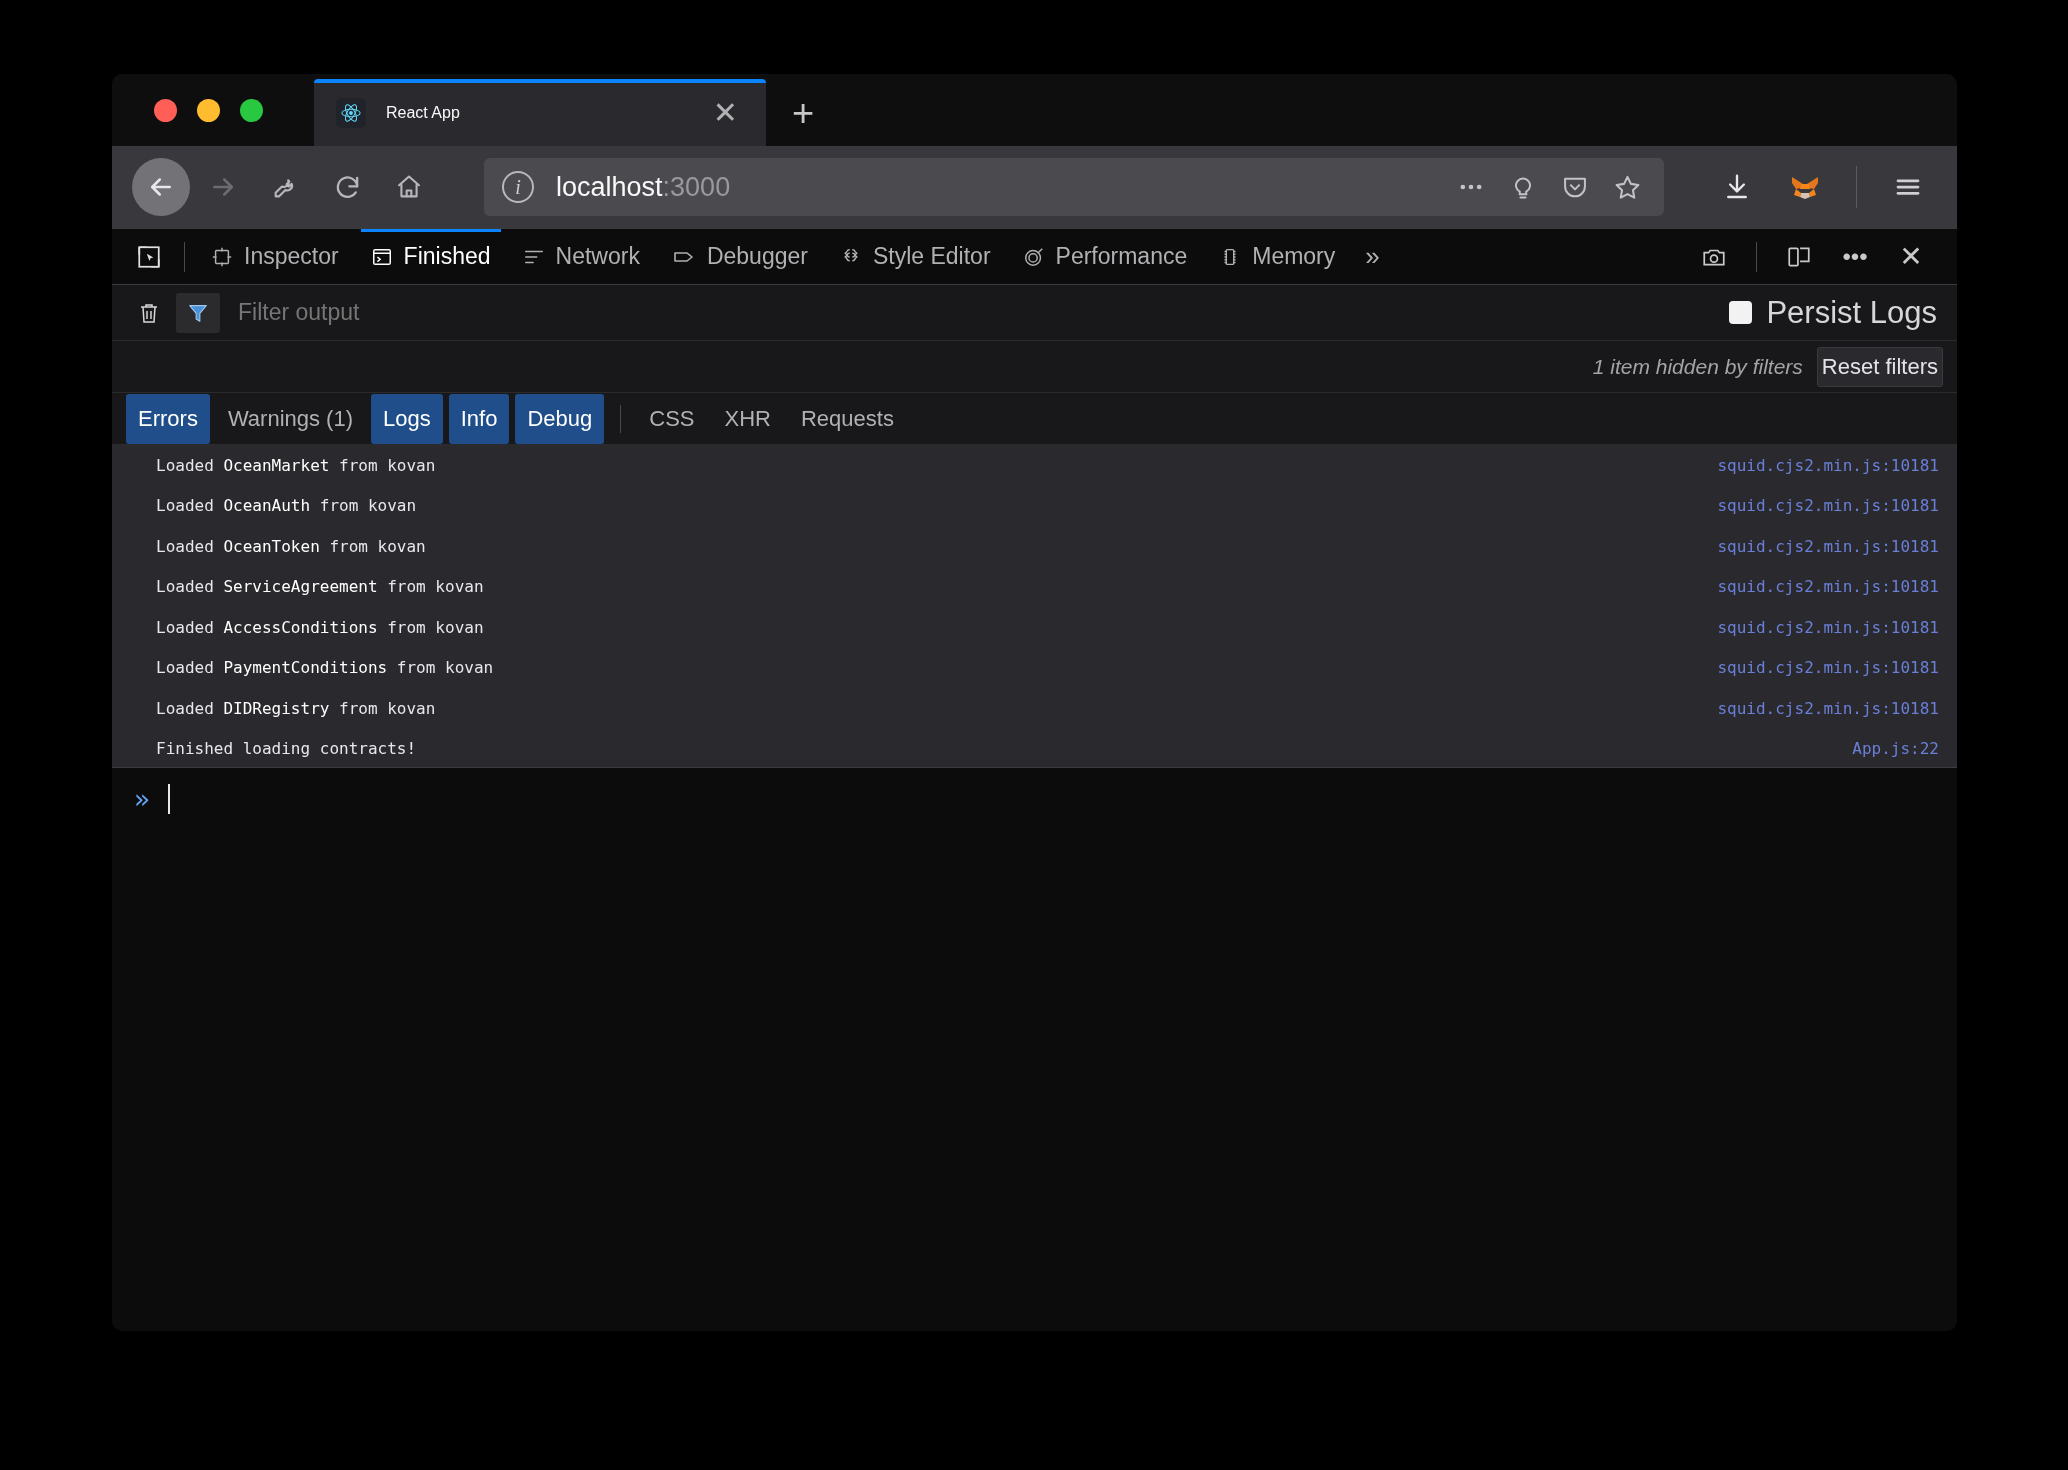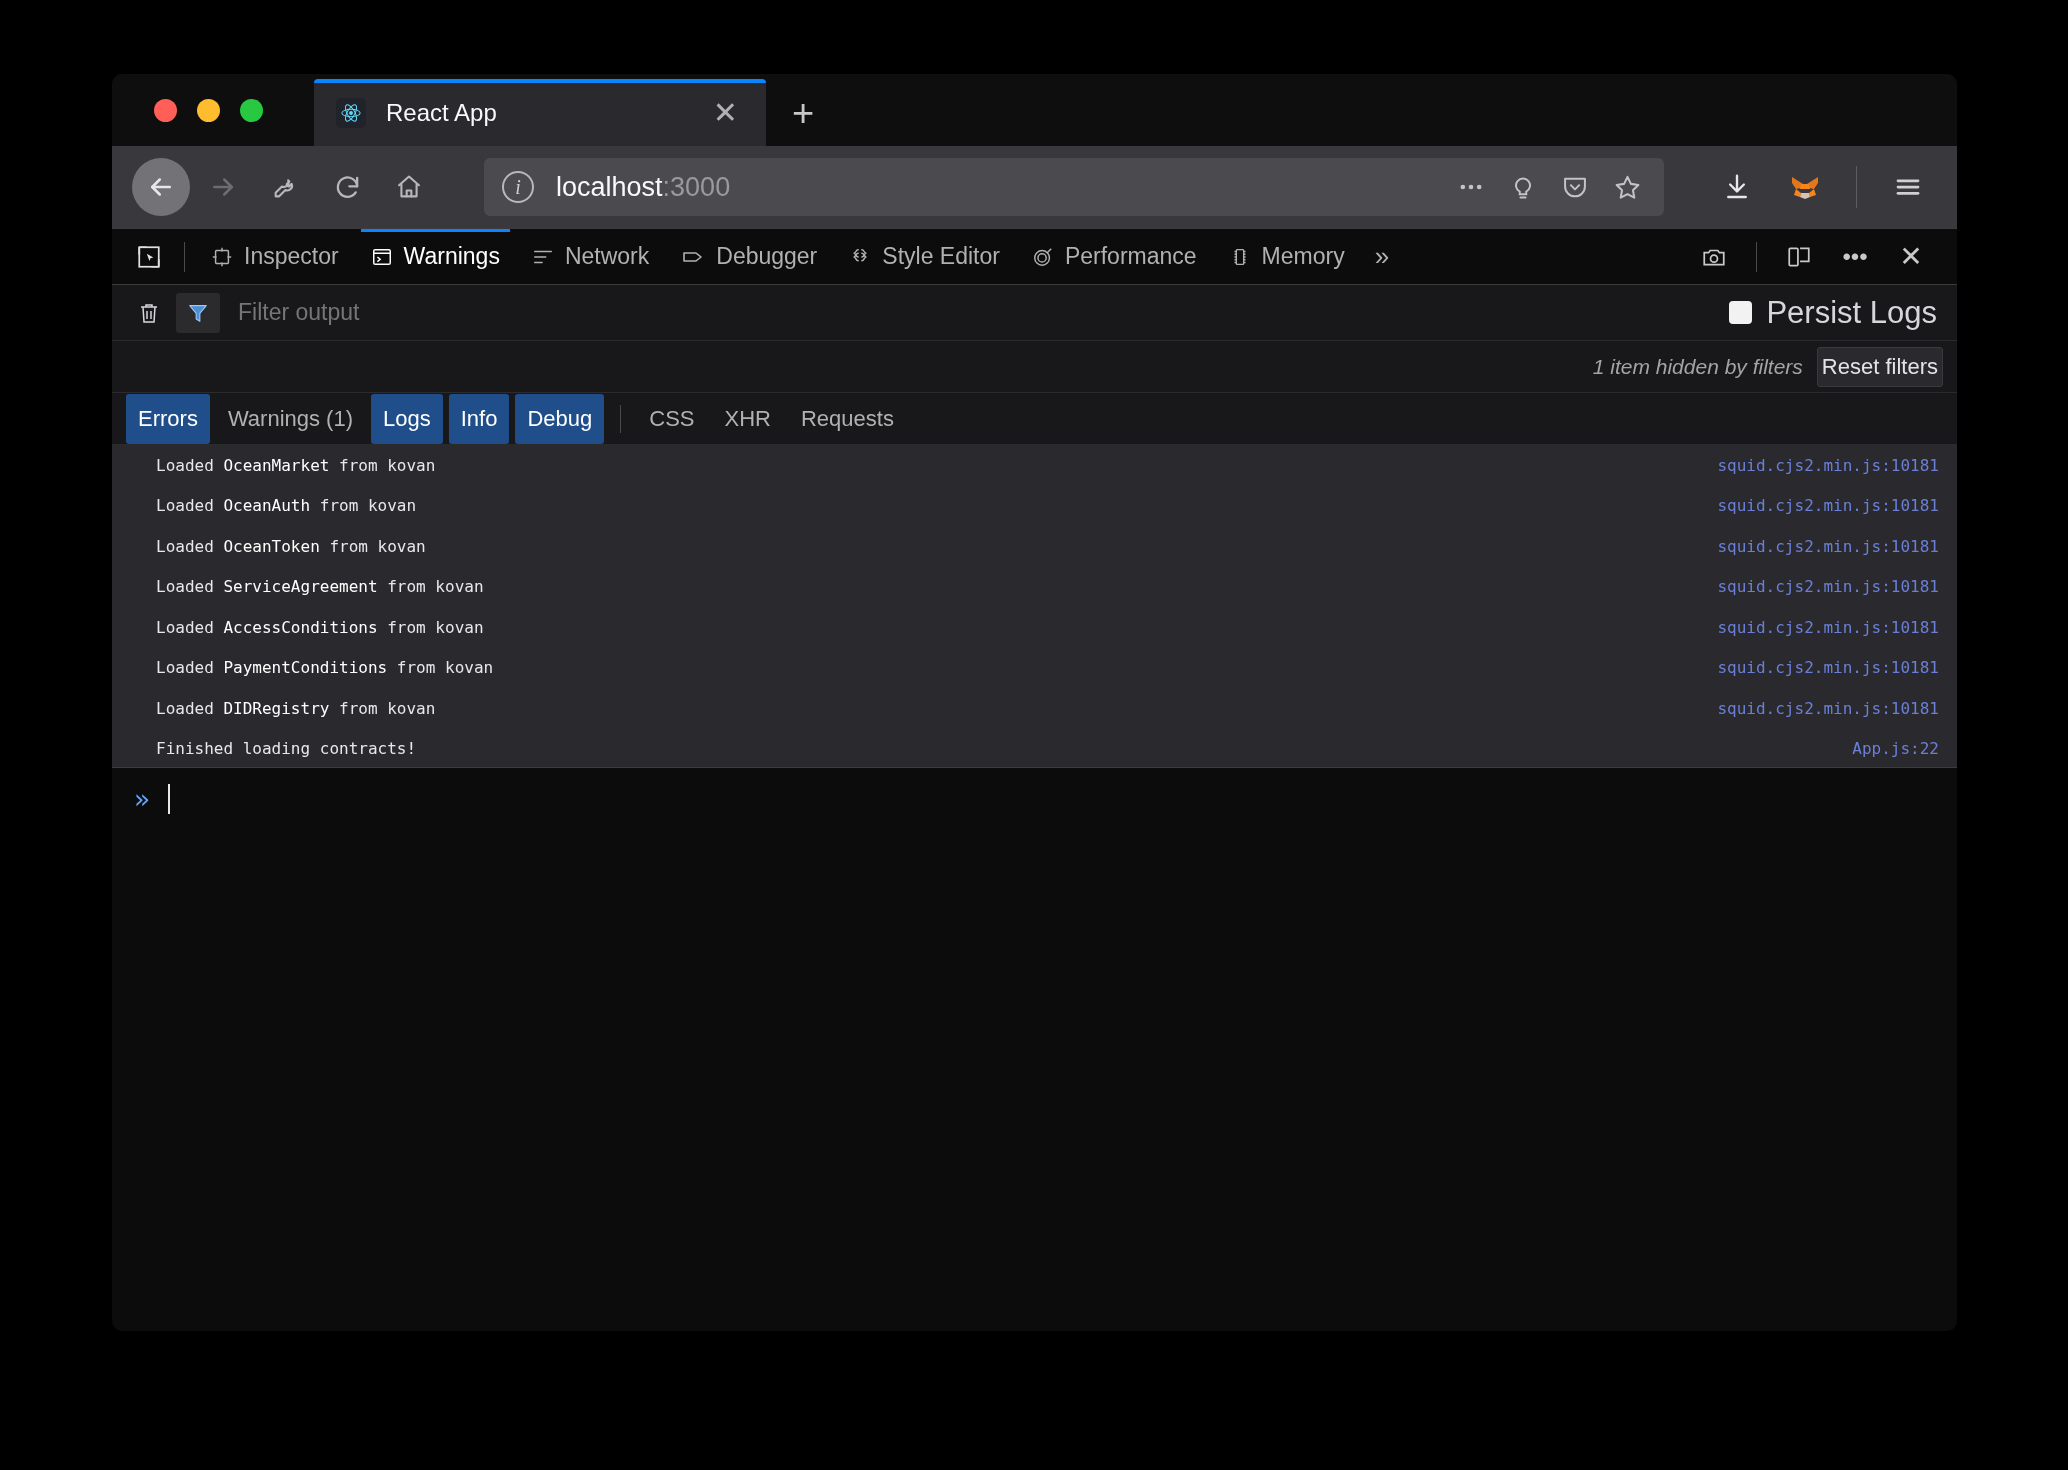--- a/index.html
+++ b/index.html
@@ -58,21 +58,21 @@
   }
   .tab-favicon {
     width: 30px; height: 30px;
     background: #20232a;
     border-radius: 5px;
     display: flex; align-items: center; justify-content: center;
     flex: 0 0 auto;
   }
   .tab-title {
     color: #f9f9fa;
-    font-size: 24px;
+    font-size: 16px;
     margin-left: 20px;
     white-space: nowrap;
     flex: 1;
   }
   .tab-close {
     color: #b1b1b3; font-size: 30px; line-height: 1;
     padding: 0 6px;
   }
   .newtab {
     position: absolute;
@@ -416,21 +416,21 @@
           </svg>
         <span>Inspector</span>
       </span>
 
       <span class="dt-tab active">
         <svg width="22" height="22" viewBox="0 0 24 24" fill="none" stroke="currentColor" stroke-width="1.6">
             <rect x="3" y="4" width="18" height="16" rx="1.5"></rect>
             <line x1="3" y1="8" x2="21" y2="8"></line>
             <polyline points="7 12 10 14.5 7 17"></polyline>
           </svg>
-        <span>Warnings</span>
+        <span>Finished</span>
       </span>
 
       <span class="dt-tab">
         <svg width="22" height="22" viewBox="0 0 24 24" stroke="currentColor" stroke-width="1.7" stroke-linecap="round">
             <line x1="3" y1="6" x2="21" y2="6"></line>
             <line x1="3" y1="12" x2="15" y2="12"></line>
             <line x1="3" y1="18" x2="11" y2="18"></line>
           </svg>
         <span>Network</span>
       </span>

